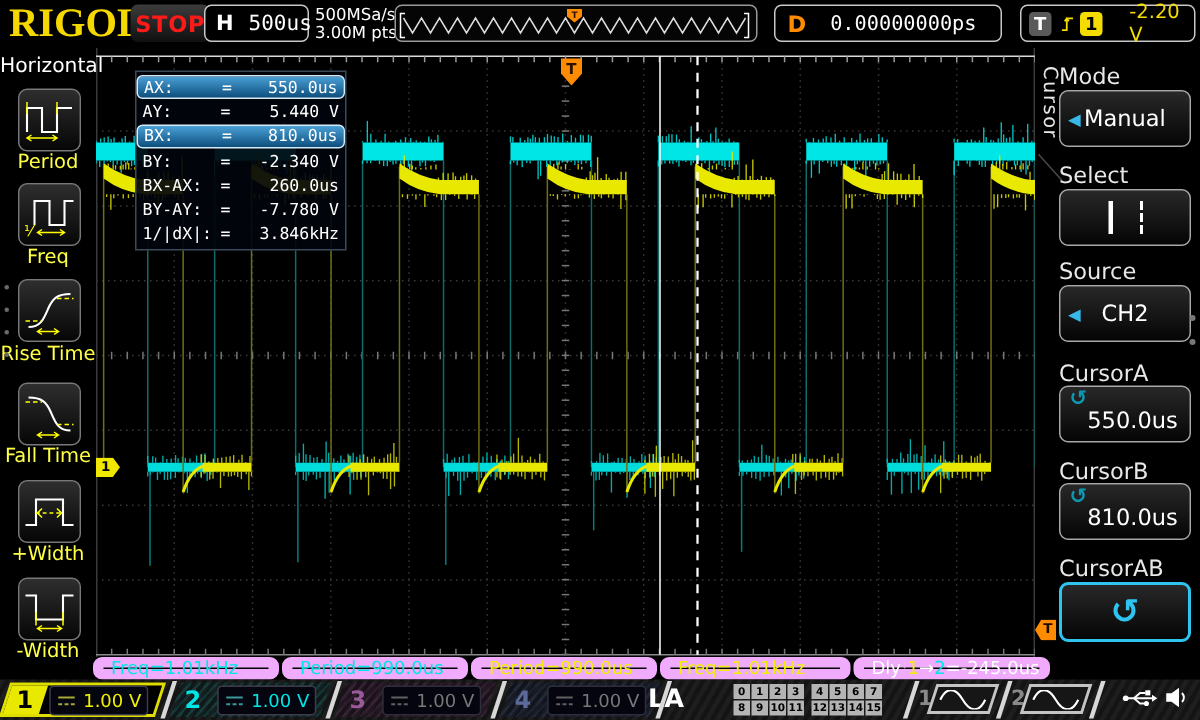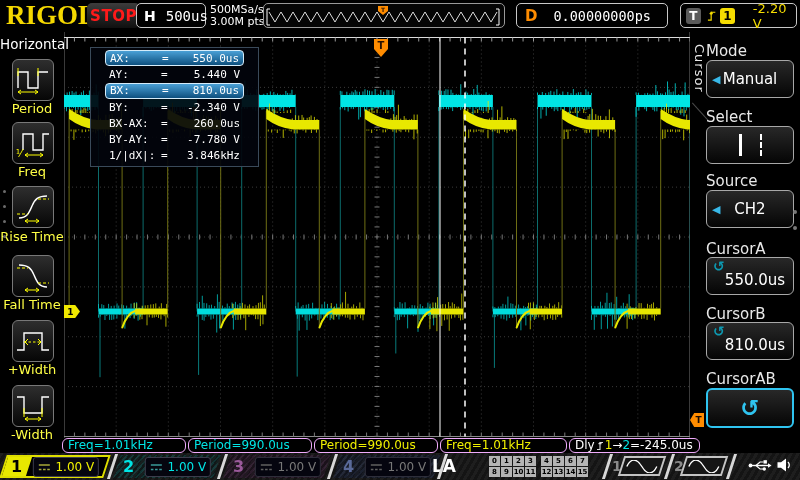--- a/index.html
+++ b/index.html
@@ -38,21 +38,21 @@
   .mlabel{position:absolute;left:0;width:64px;text-align:center;color:#ffff45;font-size:13px;}
   .pgdot{position:absolute;left:3px;width:3px;height:3px;border-radius:50%;background:#6a6a6a;}
 
   
   #wave{position:absolute;left:64px;top:32px;}
   #grid-lb{position:absolute;left:64px;top:32px;width:1px;height:406px;background:#3a3a3a;}
   #grid-rb{position:absolute;left:689px;top:32px;width:1px;height:406px;background:#3a3a3a;}
 
   
   #readout{position:absolute;left:90px;top:47px;width:139px;background:rgba(2,4,12,0.92);
-      border:1px solid #3a4a5a;padding:2px 14px;z-index:5;}
+      border:1px solid #3a4a5a;padding:2px 0;z-index:5;}
   .cr-row{display:flex;align-items:center;height:16.3px;padding:0 4px;color:#fff;
       font-family:"DejaVu Sans Mono",monospace;font-size:11px;box-sizing:border-box;}
   .cr-row.hl{background:linear-gradient(#4aa0d6,#0d4f7e);border:1px solid #d5ecfa;border-radius:4px;}
   .cr-l{width:52px;}
   .cr-e{width:14px;}
   .cr-v{flex:1;text-align:right;}
 
   
   #ch1-tag{position:absolute;left:64px;top:305px;width:16px;height:13px;background:#f0e800;z-index:6;
       clip-path:polygon(0 0,70% 0,100% 50%,70% 100%,0 100%);color:#000;font-size:9px;font-weight:bold;
@@ -72,21 +72,21 @@
       align-items:center;justify-content:center;box-sizing:border-box;}
   .rbtn .tri{position:absolute;left:5px;color:#38b8e8;font-size:11px;}
   .rot-sm{position:absolute;left:6px;top:0px;color:#0d98b0;font-size:14px;font-weight:bold;}
   #cursorab-btn{border:2px solid #2fc4f0;}
   #cursorab-btn .rot-big{color:#2fc4f0;font-size:23px;font-weight:bold;}
   .cursA-glyph{width:3px;height:22px;background:#fff;margin-right:18px;}
   .cursB-glyph{width:0;height:22px;border-left:2px dashed #fff;}
   .rdot{position:absolute;left:793px;width:4px;height:4px;border-radius:50%;background:#787878;}
 
   
-  .meas-box{position:absolute;top:438px;height:15px;border:1px solid #f0abfc;border-radius:6px;
+  .meas-box{position:absolute;top:438px;height:15px;border:7px solid #f0abfc;border-radius:6px;
       background:#000;display:flex;align-items:center;justify-content:flex-start;padding-left:5px;
       font-size:12px;line-height:13px;box-sizing:border-box;white-space:nowrap;}
 
   
   #footer{position:absolute;left:0;top:453px;width:800px;height:27px;
       background:repeating-linear-gradient(120deg,#1e1e1e 0 3px,#141414 3px 6px);}
   .fblk{position:absolute;top:455px;height:23px;transform:skewX(-18deg);display:flex;
       align-items:center;box-sizing:border-box;}
   .numbg{height:100%;width:24px;display:flex;align-items:center;justify-content:center;flex:none;}
   .num{transform:skewX(18deg);font-size:16px;font-weight:bold;}

